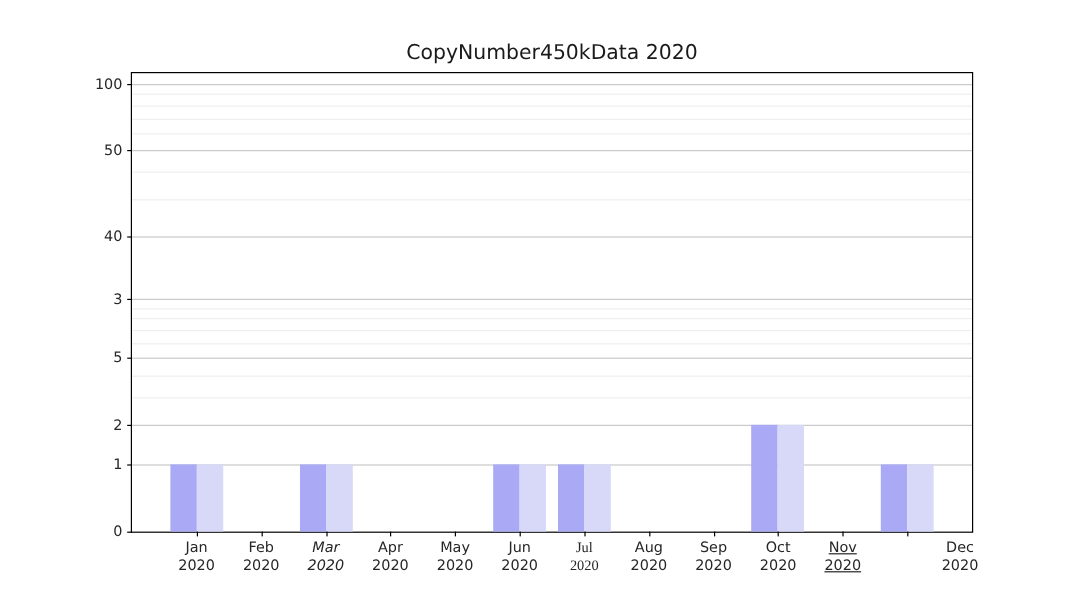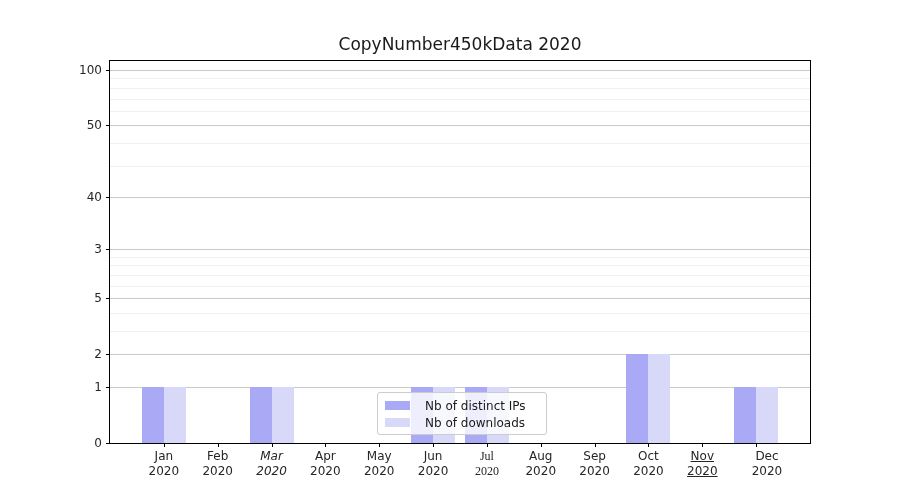--- a/index.html
+++ b/index.html
@@ -105,26 +105,16 @@
       <div class="xtick-label" style="left: 456.923px; font-family: Liberation Serif, serif;">Jul<div>2020</div></div>
       <div class="xtick-mark" style="left: 540.769px;"></div>
       <div class="xtick-label" style="left: 510.769px;">Aug<div>2020</div></div>
       <div class="xtick-mark" style="left: 594.615px;"></div>
       <div class="xtick-label" style="left: 564.615px;">Sep<div>2020</div></div>
       <div class="xtick-mark" style="left: 648.462px;"></div>
       <div class="xtick-label" style="left: 618.462px;">Oct<div>2020</div></div>
       <div class="xtick-mark" style="left: 702.308px;"></div>
       <div class="xtick-label" style="left: 672.308px; text-decoration: underline;">Nov<div>2020</div></div>
       <div class="xtick-mark" style="left: 756.154px;"></div>
-      <div class="xtick-label" style="left: 737px;">Dec<div>2020</div></div>
+      <div class="xtick-label" style="left: 770px;">Dec<div>2020</div></div>
     </div>
 
-  <div class="legend">
-    <div class="legend-row">
-      <span class="swatch" id="swatch-0" style="background: rgb(169, 169, 245);"></span>
-      <span class="legend-label">Nb of distinct IPs</span>
-    </div>
-    <div class="legend-row">
-      <span class="swatch" id="swatch-1" style="background: rgb(216, 216, 248);"></span>
-      <span class="legend-label">Nb of downloads</span>
-    </div>
-  </div>
 </div>
 
 </body></html>

